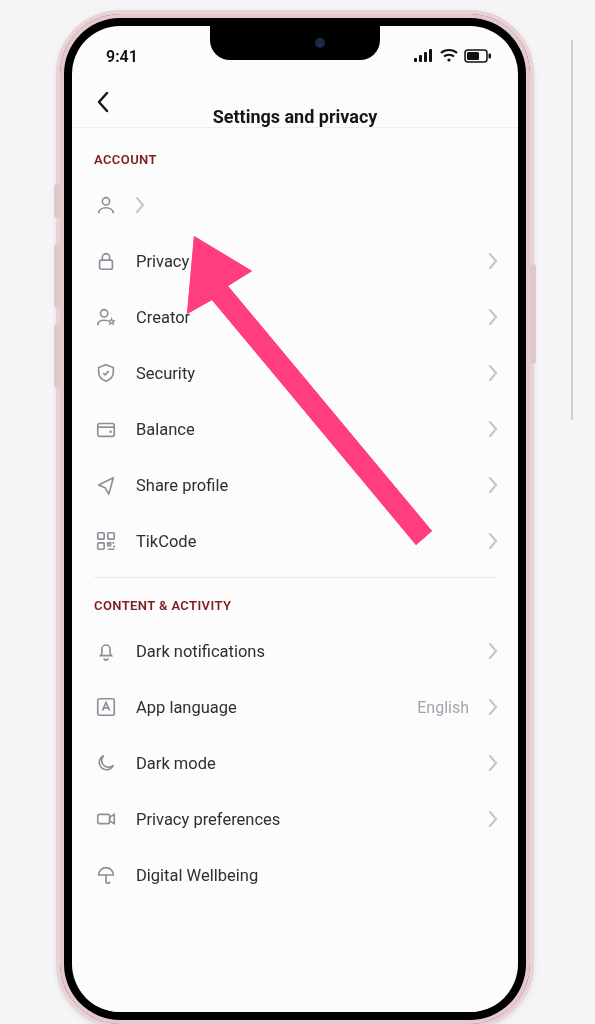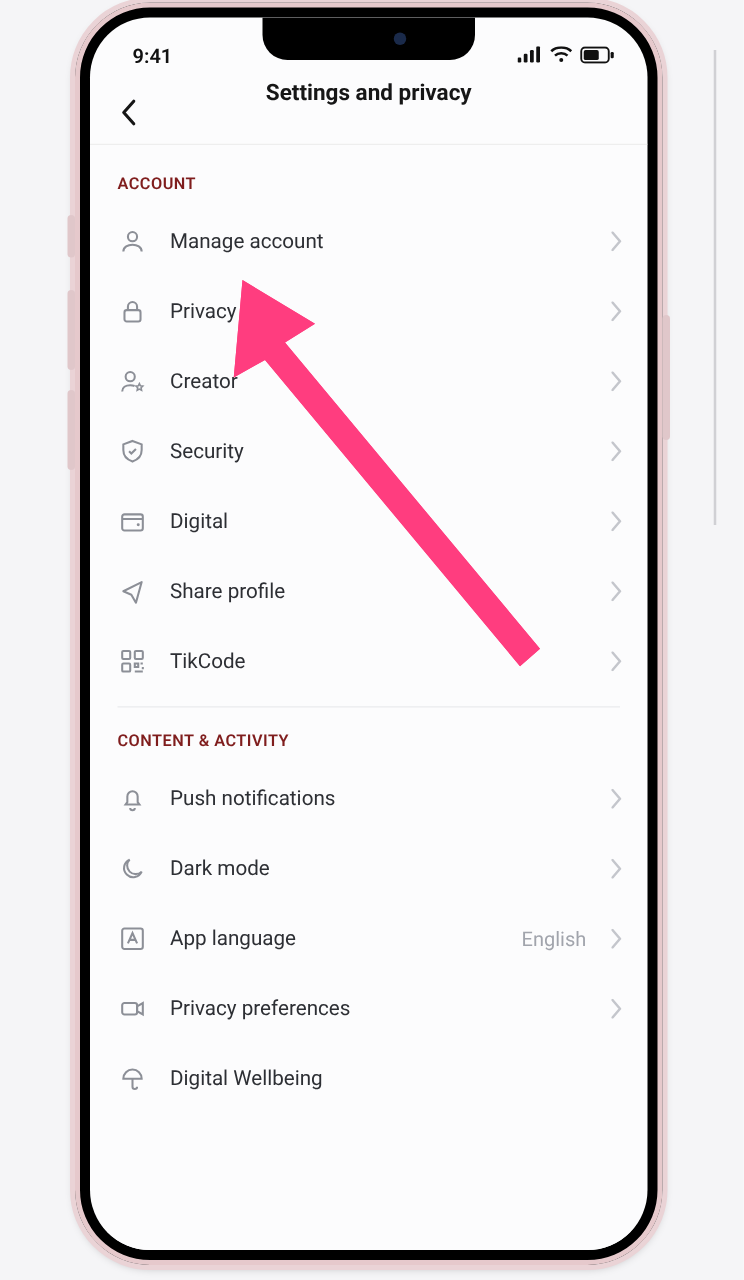--- a/index.html
+++ b/index.html
@@ -10,21 +10,21 @@
     }
     body {
       width: 595px;
       height: 1024px;
       background: #f5f5f7;
       position: relative;
     }
     .phone-frame {
       position: absolute;
       left: 60px;
-      top: 2px;
+      top: 14px;
       width: 470px;
       height: 1010px;
       background: #000;
       border-radius: 60px;
       padding: 12px;
       box-shadow: 0 2px 8px rgba(0,0,0,0.25), inset 0 0 0 4px #e6c9cc;
     }
     .phone-frame::before {
       
       content: "";
@@ -88,21 +88,21 @@
     .status-right {
       display: flex;
       align-items: center;
       gap: 6px;
     }
     .icon-svg { display: block; }
 
     .nav-header {
       height: 52px;
       display: flex;
-      align-items: flex-start;
+      align-items: flex-end;
       justify-content: center;
       position: relative;
       border-bottom: 1px solid #eee;
     }
     .back-btn {
       position: absolute;
       left: 16px;
       top: 50%;
       transform: translateY(-50%);
       width: 30px;
@@ -250,21 +250,20 @@
 
       <div class="section-header">ACCOUNT</div>
 
       <div class="row">
         <span class="icon-slot">
           <svg width="22" height="22" viewBox="0 0 24 24" fill="none" stroke="currentColor" stroke-width="1.8">
               <circle cx="12" cy="8" r="4"></circle>
               <path d="M4 21c0-4 4-6 8-6s8 2 8 6"></path>
             </svg>
         </span>
-        <span class="row-label">Manage account</span>
         <span class="chevron">
             <svg width="9" height="16" viewBox="0 0 9 16">
               <path d="M1 1l6 7-6 7" fill="none" stroke="currentColor" stroke-width="2" stroke-linecap="round" stroke-linejoin="round"></path>
             </svg>
           </span>
       </div>
 
       <div class="row">
         <span class="icon-slot">
           <svg width="22" height="22" viewBox="0 0 24 24" fill="none" stroke="currentColor" stroke-width="1.8">
@@ -312,21 +311,21 @@
       </div>
 
       <div class="row">
         <span class="icon-slot">
           <svg width="22" height="22" viewBox="0 0 24 24" fill="none" stroke="currentColor" stroke-width="1.8">
               <rect x="3" y="6" width="18" height="14" rx="2"></rect>
               <path d="M3 10h18"></path>
               <circle cx="17" cy="15" r="1.3" fill="currentColor" stroke="none"></circle>
             </svg>
         </span>
-        <span class="row-label">Digital</span>
+        <span class="row-label">Balance</span>
         <span class="chevron">
             <svg width="9" height="16" viewBox="0 0 9 16">
               <path d="M1 1l6 7-6 7" fill="none" stroke="currentColor" stroke-width="2" stroke-linecap="round" stroke-linejoin="round"></path>
             </svg>
           </span>
       </div>
 
       <div class="row">
         <span class="icon-slot">
           <svg width="22" height="22" viewBox="0 0 24 24" fill="none" stroke="currentColor" stroke-width="1.8">
@@ -362,51 +361,51 @@
 
       <div class="section-header">CONTENT &amp; ACTIVITY</div>
 
       <div class="row">
         <span class="icon-slot">
           <svg width="22" height="22" viewBox="0 0 24 24" fill="none" stroke="currentColor" stroke-width="1.8">
               <path d="M6 17h12l-1.5-2V10a4.5 4.5 0 0 0-9 0v5L6 17z"></path>
               <path d="M10 20a2 2 0 0 0 4 0"></path>
             </svg>
         </span>
-        <span class="row-label">Push notifications</span>
-        <span class="chevron">
-            <svg width="9" height="16" viewBox="0 0 9 16">
-              <path d="M1 1l6 7-6 7" fill="none" stroke="currentColor" stroke-width="2" stroke-linecap="round" stroke-linejoin="round"></path>
-            </svg>
-          </span>
-      </div>
-
-      <div class="row">
-        <span class="icon-slot">
-          <svg width="22" height="22" viewBox="0 0 24 24" fill="none" stroke="currentColor" stroke-width="1.8">
-              <path d="M20 14.5A8 8 0 1 1 9.5 4a6.5 6.5 0 0 0 10.5 10.5z"></path>
-            </svg>
-        </span>
-        <span class="row-label">Dark mode</span>
+        <span class="row-label">Dark notifications</span>
         <span class="chevron">
             <svg width="9" height="16" viewBox="0 0 9 16">
               <path d="M1 1l6 7-6 7" fill="none" stroke="currentColor" stroke-width="2" stroke-linecap="round" stroke-linejoin="round"></path>
             </svg>
           </span>
       </div>
 
       <div class="row">
         <span class="icon-slot">
           <svg width="22" height="22" viewBox="0 0 24 24" fill="none" stroke="currentColor" stroke-width="1.8">
               <rect x="3" y="3" width="18" height="18" rx="2"></rect>
               <path d="M8 16l4-9 4 9M9.2 13h5.6"></path>
             </svg>
         </span>
         <span class="row-label">App language</span>
         <span class="row-value">English</span>
+        <span class="chevron">
+            <svg width="9" height="16" viewBox="0 0 9 16">
+              <path d="M1 1l6 7-6 7" fill="none" stroke="currentColor" stroke-width="2" stroke-linecap="round" stroke-linejoin="round"></path>
+            </svg>
+          </span>
+      </div>
+
+      <div class="row">
+        <span class="icon-slot">
+          <svg width="22" height="22" viewBox="0 0 24 24" fill="none" stroke="currentColor" stroke-width="1.8">
+              <path d="M20 14.5A8 8 0 1 1 9.5 4a6.5 6.5 0 0 0 10.5 10.5z"></path>
+            </svg>
+        </span>
+        <span class="row-label">Dark mode</span>
         <span class="chevron">
             <svg width="9" height="16" viewBox="0 0 9 16">
               <path d="M1 1l6 7-6 7" fill="none" stroke="currentColor" stroke-width="2" stroke-linecap="round" stroke-linejoin="round"></path>
             </svg>
           </span>
       </div>
 
       <div class="row">
         <span class="icon-slot">
           <svg width="22" height="22" viewBox="0 0 24 24" fill="none" stroke="currentColor" stroke-width="1.8">

